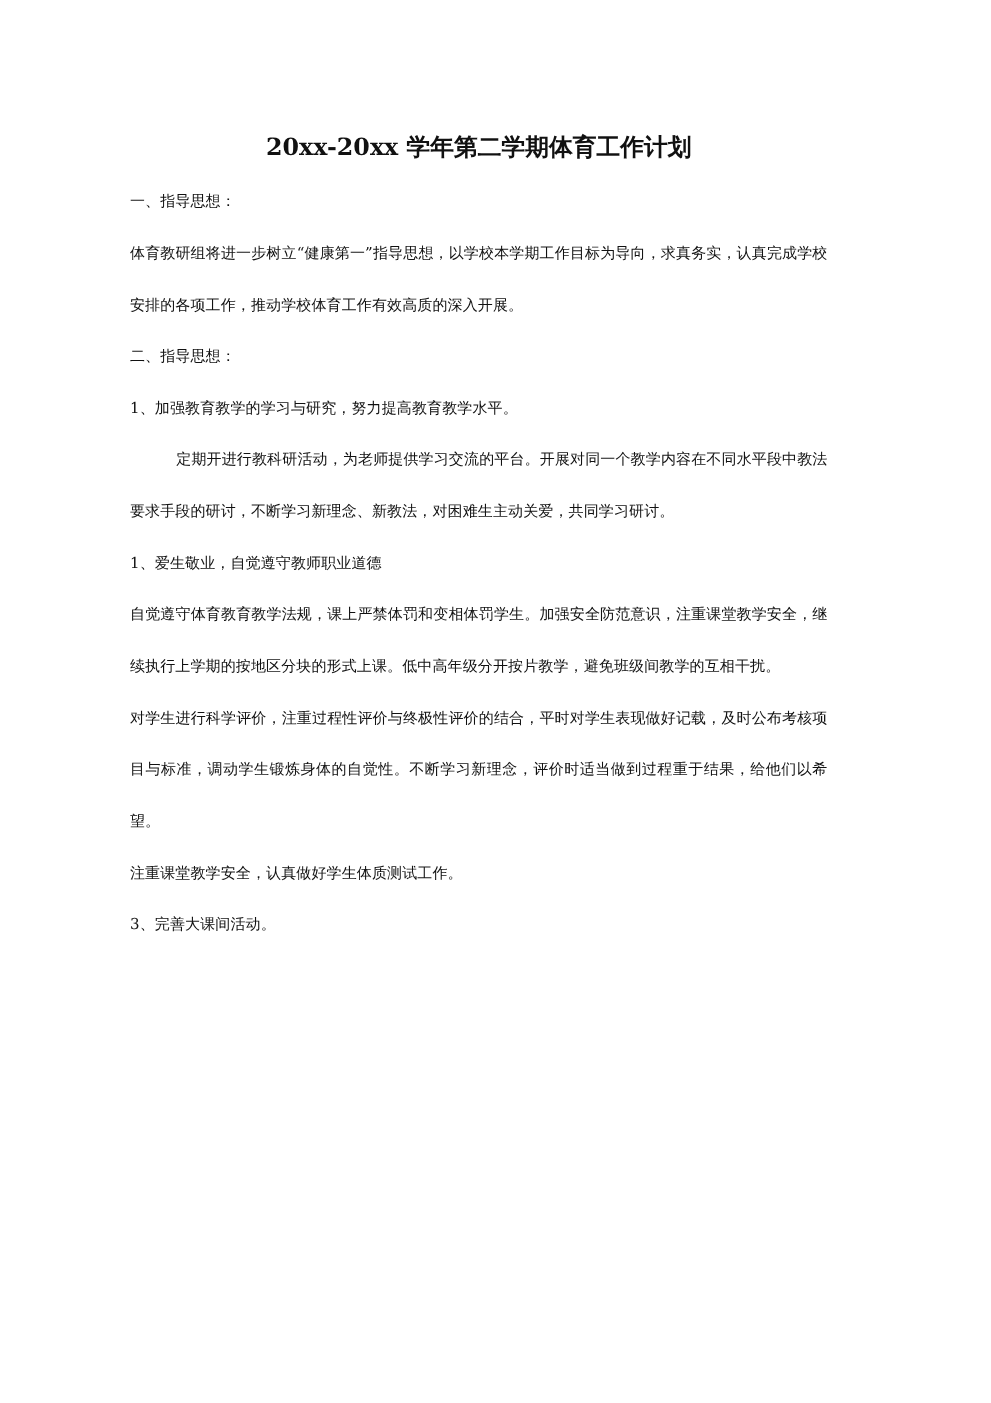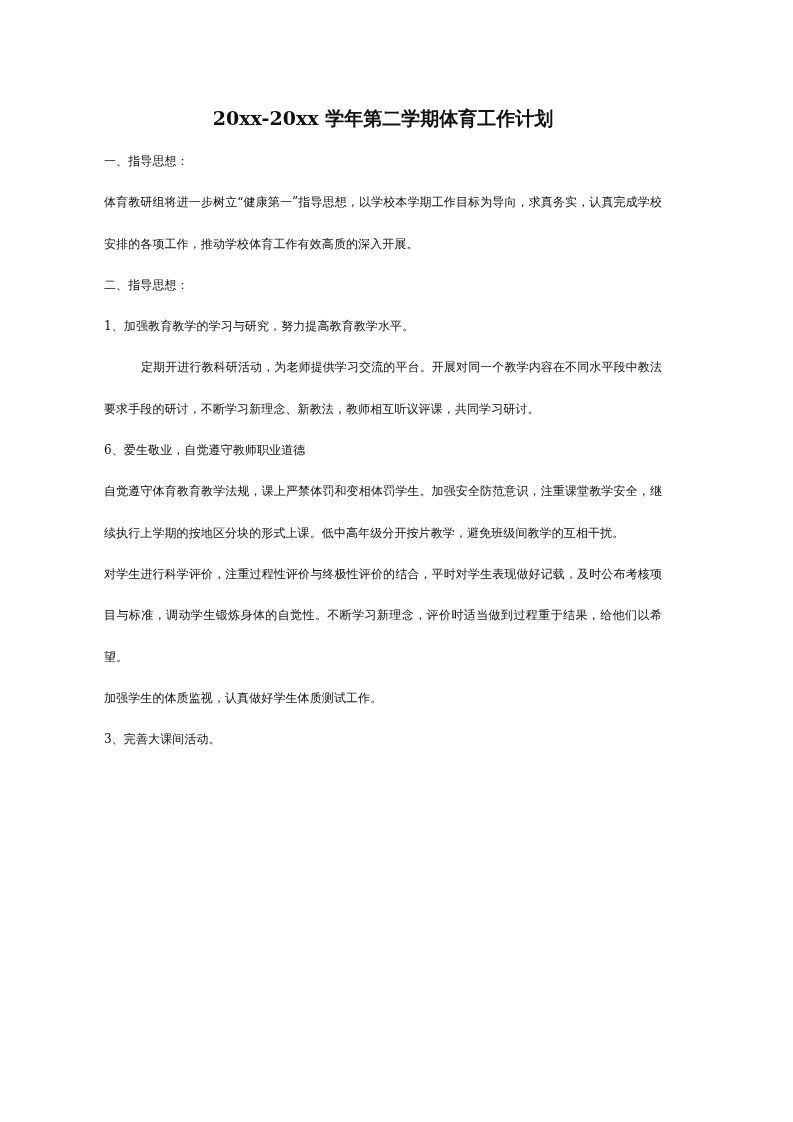--- a/index.html
+++ b/index.html
@@ -21,19 +21,19 @@
 </style>
 </head>
 <body>
 
 <div class="page">
   <h1 class="title">20xx-20xx 学年第二学期体育工作计划</h1>
   <p class="p">一、指导思想：</p>
   <p class="p">体育教研组将进一步树立“健康第一”指导思想，以学校本学期工作目标为导向，求真务实，认真完成学校安排的各项工作，推动学校体育工作有效高质的深入开展。</p>
   <p class="p">二、指导思想：</p>
   <p class="p">1、加强教育教学的学习与研究，努力提高教育教学水平。</p>
-  <p class="p indent">定期开进行教科研活动，为老师提供学习交流的平台。开展对同一个教学内容在不同水平段中教法要求手段的研讨，不断学习新理念、新教法，教师相互听议评课，共同学习研讨。</p>
-  <p class="p">6、爱生敬业，自觉遵守教师职业道德</p>
+  <p class="p indent">定期开进行教科研活动，为老师提供学习交流的平台。开展对同一个教学内容在不同水平段中教法要求手段的研讨，不断学习新理念、新教法，对困难生主动关爱，共同学习研讨。</p>
+  <p class="p">1、爱生敬业，自觉遵守教师职业道德</p>
   <p class="p">自觉遵守体育教育教学法规，课上严禁体罚和变相体罚学生。加强安全防范意识，注重课堂教学安全，继续执行上学期的按地区分块的形式上课。低中高年级分开按片教学，避免班级间教学的互相干扰。</p>
   <p class="p">对学生进行科学评价，注重过程性评价与终极性评价的结合，平时对学生表现做好记载，及时公布考核项目与标准，调动学生锻炼身体的自觉性。不断学习新理念，评价时适当做到过程重于结果，给他们以希望。</p>
-  <p class="p">加强学生的体质监视，认真做好学生体质测试工作。</p>
+  <p class="p">注重课堂教学安全，认真做好学生体质测试工作。</p>
   <p class="p">3、完善大课间活动。</p>
 </div>
 
 </body></html>

